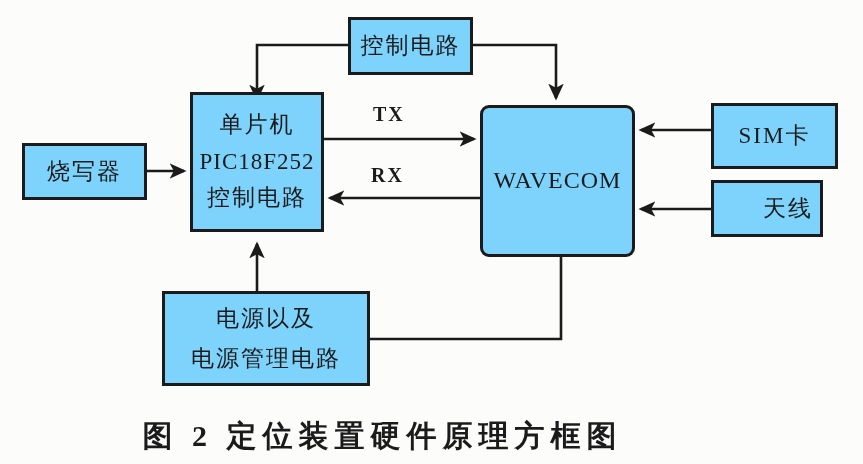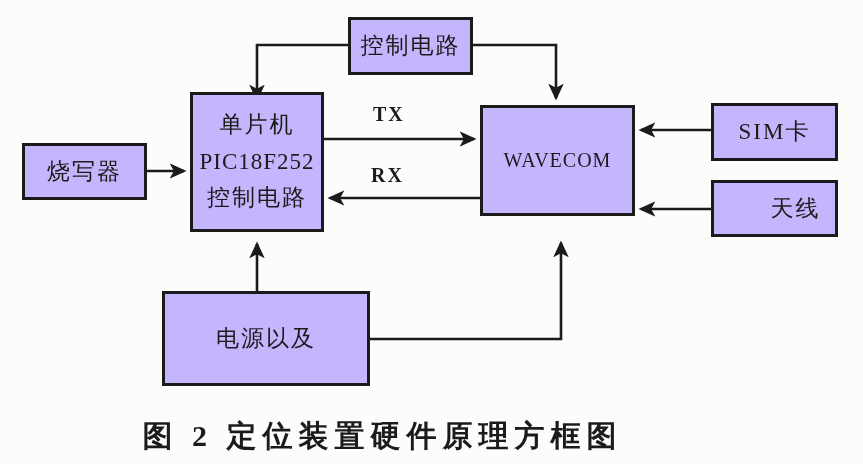--- a/index.html
+++ b/index.html
@@ -20,39 +20,39 @@
     position: absolute;
     left: 0;
     top: 0;
     width: 863px;
     height: 464px;
   }
   .box {
     position: absolute;
     box-sizing: border-box;
     border: 3px solid #1b1b1b;
-    background: #c4b5fd;
+    background: #7dd3fc;
     display: flex;
     flex-direction: column;
     align-items: center;
     justify-content: center;
     text-align: left;
     font-size: 23px;
     letter-spacing: 2px;
     line-height: 1.55;
   }
   .box .en {
     letter-spacing: 1px;
   }
   .box-control   { left: 348px; top: 17px;  width: 125px; height: 58px; }
   .box-programmer{ left: 22px;  top: 143px; width: 125px; height: 57px; }
   .box-mcu       { left: 190px; top: 92px; width: 134px; height: 140px; line-height: 1.6; }
-  .box-wireless  { left: 480px; top: 105px; width: 155px; height: 111px; font-size: 20px; }
-  .box-sim       { left: 711px; top: 103px; width: 127px; height: 58px; }
-  .box-antenna   { left: 711px; top: 180px; width: 127px; height: 57px; padding-left: 42px; }
+  .box-wireless  { left: 480px; top: 105px; width: 155px; height: 152px; font-size: 24px; border-radius: 9px; }
+  .box-sim       { left: 711px; top: 103px; width: 127px; height: 66px; }
+  .box-antenna   { left: 711px; top: 180px; width: 112px; height: 57px; padding-left: 42px; }
   .box-power     { left: 162px; top: 291px; width: 208px; height: 95px; line-height: 1.7; }
   .signal-label {
     position: absolute;
     font-size: 20px;
     font-weight: 600;
     letter-spacing: 2px;
   }
   .label-tx { left: 373px; top: 103px; }
   .label-rx { left: 371px; top: 164px; font-family: Liberation Serif, serif; }
   .caption {
@@ -111,20 +111,21 @@
   <div class="box box-sim">
     <span>SIM卡</span>
   </div>
 
   <div class="box box-antenna">
     <span>天线</span>
   </div>
 
   <div class="box box-power">
     <span>电源以及</span>
+    <span>电源管理电路</span>
   </div>
 
   <span class="signal-label label-tx">TX</span>
   <span class="signal-label label-rx">RX</span>
 
   <div class="caption">图 2  定位装置硬件原理方框图</div>
 
 </div>
 
 </body></html>

